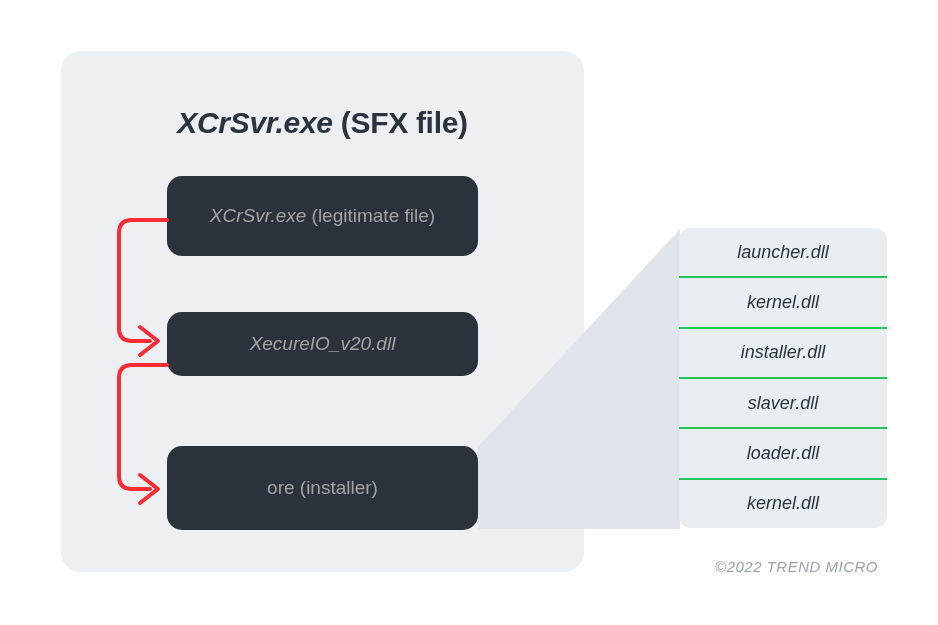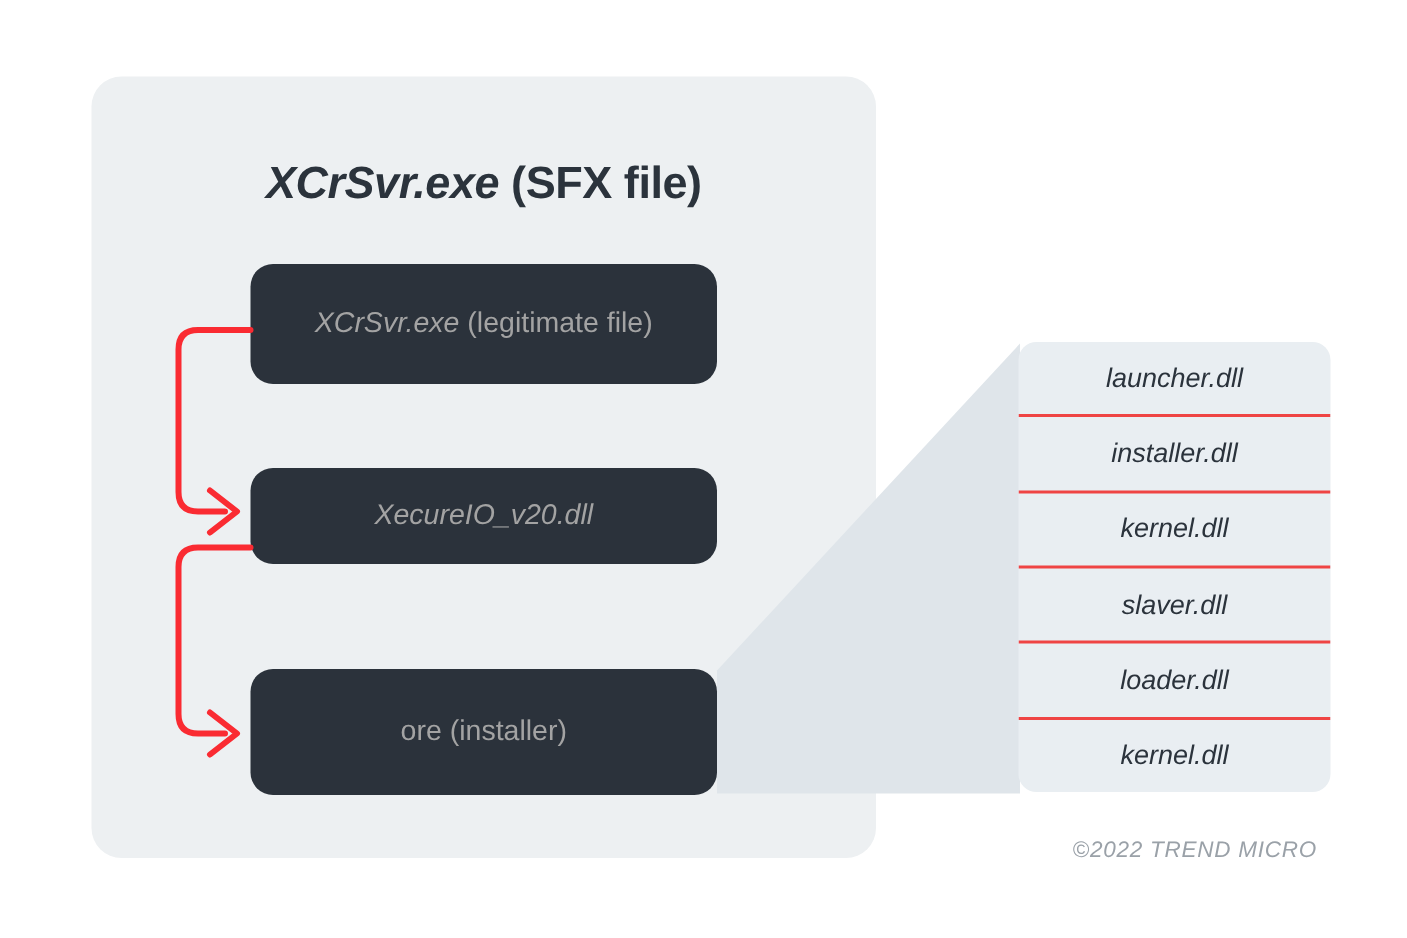--- a/index.html
+++ b/index.html
@@ -76,21 +76,21 @@
     flex-direction: column;
   }
   .dll-row {
     flex: 1;
     display: flex;
     align-items: center;
     justify-content: center;
     font-size: 18px;
     font-style: italic;
     color: #2b333c;
-    border-bottom: 2px solid #ef4444;
+    border-bottom: 2px solid #22c55e;
   }
   .dll-row:last-child { border-bottom: none; }
 
   .copyright {
     position: absolute;
     right: 60px; top: 558px;
     font-size: 15px;
     color: #9aa1a8;
     letter-spacing: 0.5px;
     white-space: nowrap;
@@ -119,22 +119,22 @@
   <div class="node node2">
     <div class="it">XecureIO_v20.dll</div>
   </div>
 
   <div class="node node3">
     <div>ore (installer)</div>
   </div>
 
   <div class="dll-list">
     <div class="dll-row">launcher.dll</div>
+    <div class="dll-row">kernel.dll</div>
     <div class="dll-row">installer.dll</div>
-    <div class="dll-row">kernel.dll</div>
     <div class="dll-row">slaver.dll</div>
     <div class="dll-row">loader.dll</div>
     <div class="dll-row">kernel.dll</div>
   </div>
 
   <svg class="layer" viewBox="0 0 938 625" xmlns="http://www.w3.org/2000/svg" fill="none" stroke="#fa2b32" stroke-width="4" stroke-linecap="round" stroke-linejoin="round">
     <g>
       <path d="M167,220 L132,220 Q119,220 119,233 L119,328 Q119,341 132,341 L150,341"></path>
       <path d="M140,327 L158,341 L140,355"></path>
     </g>

